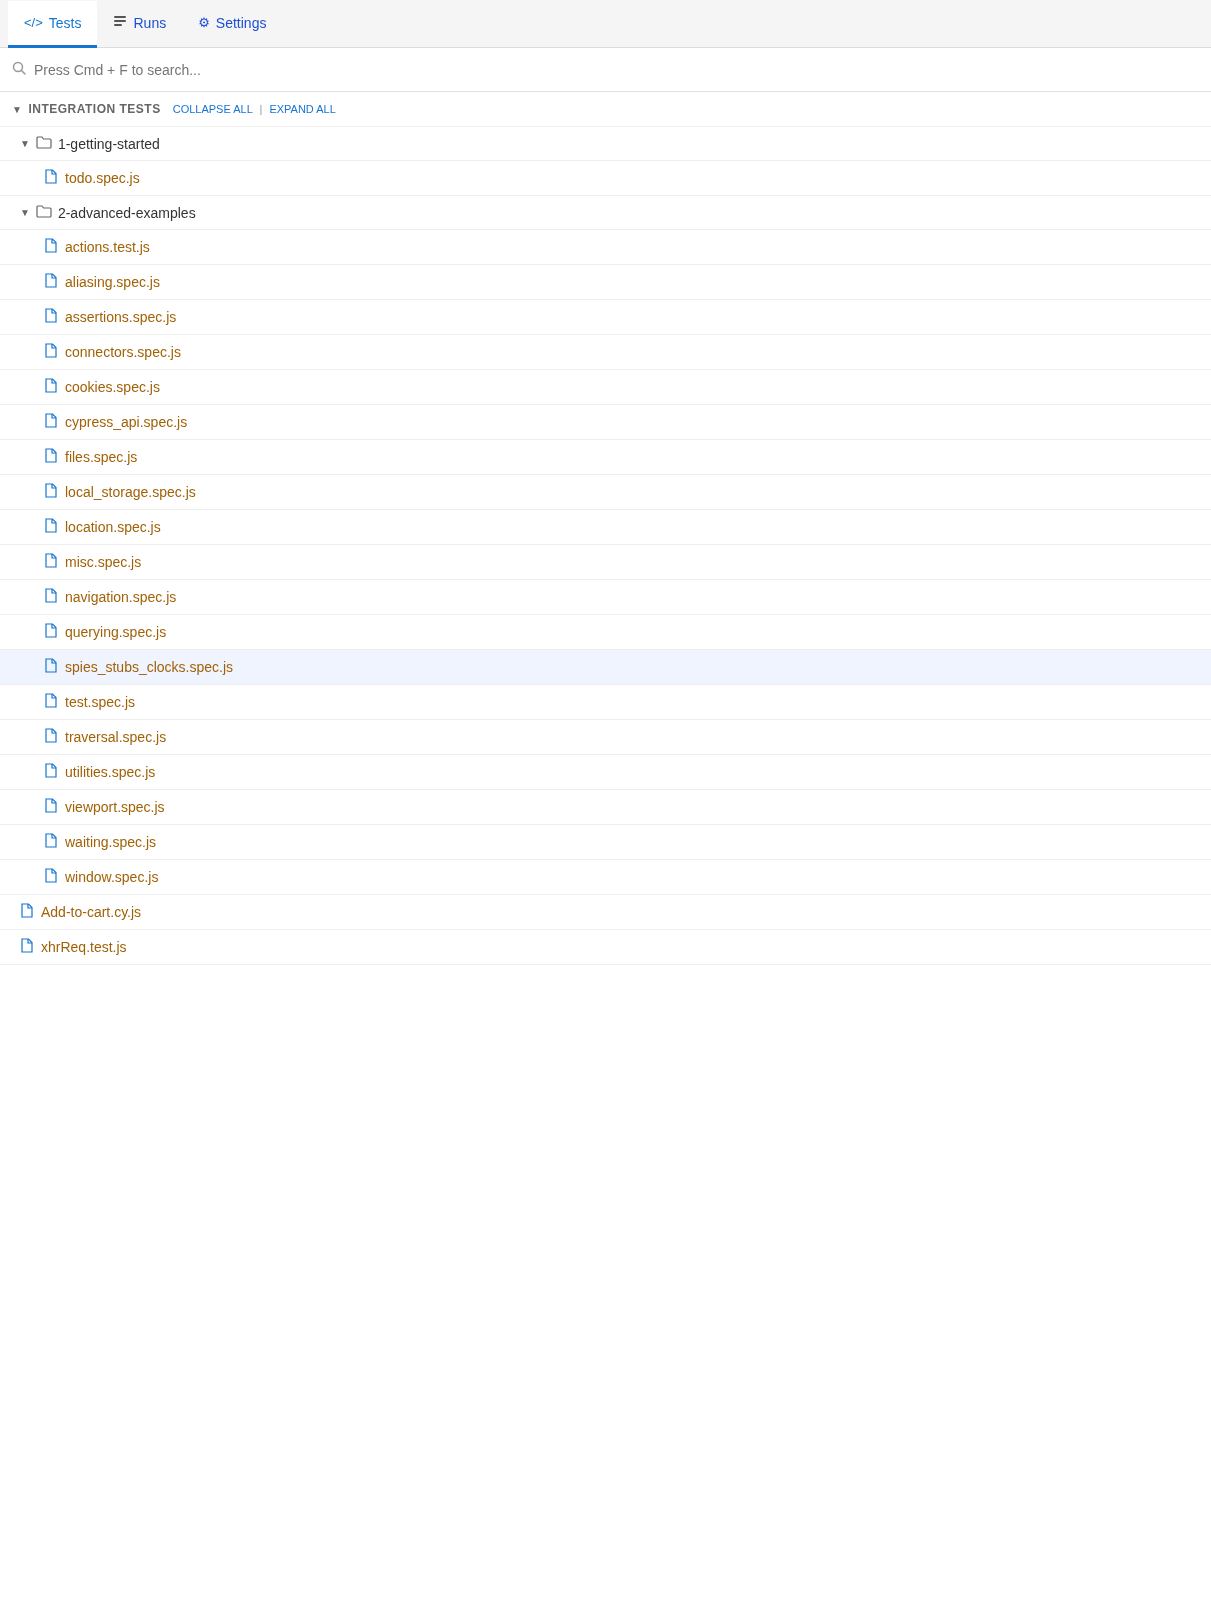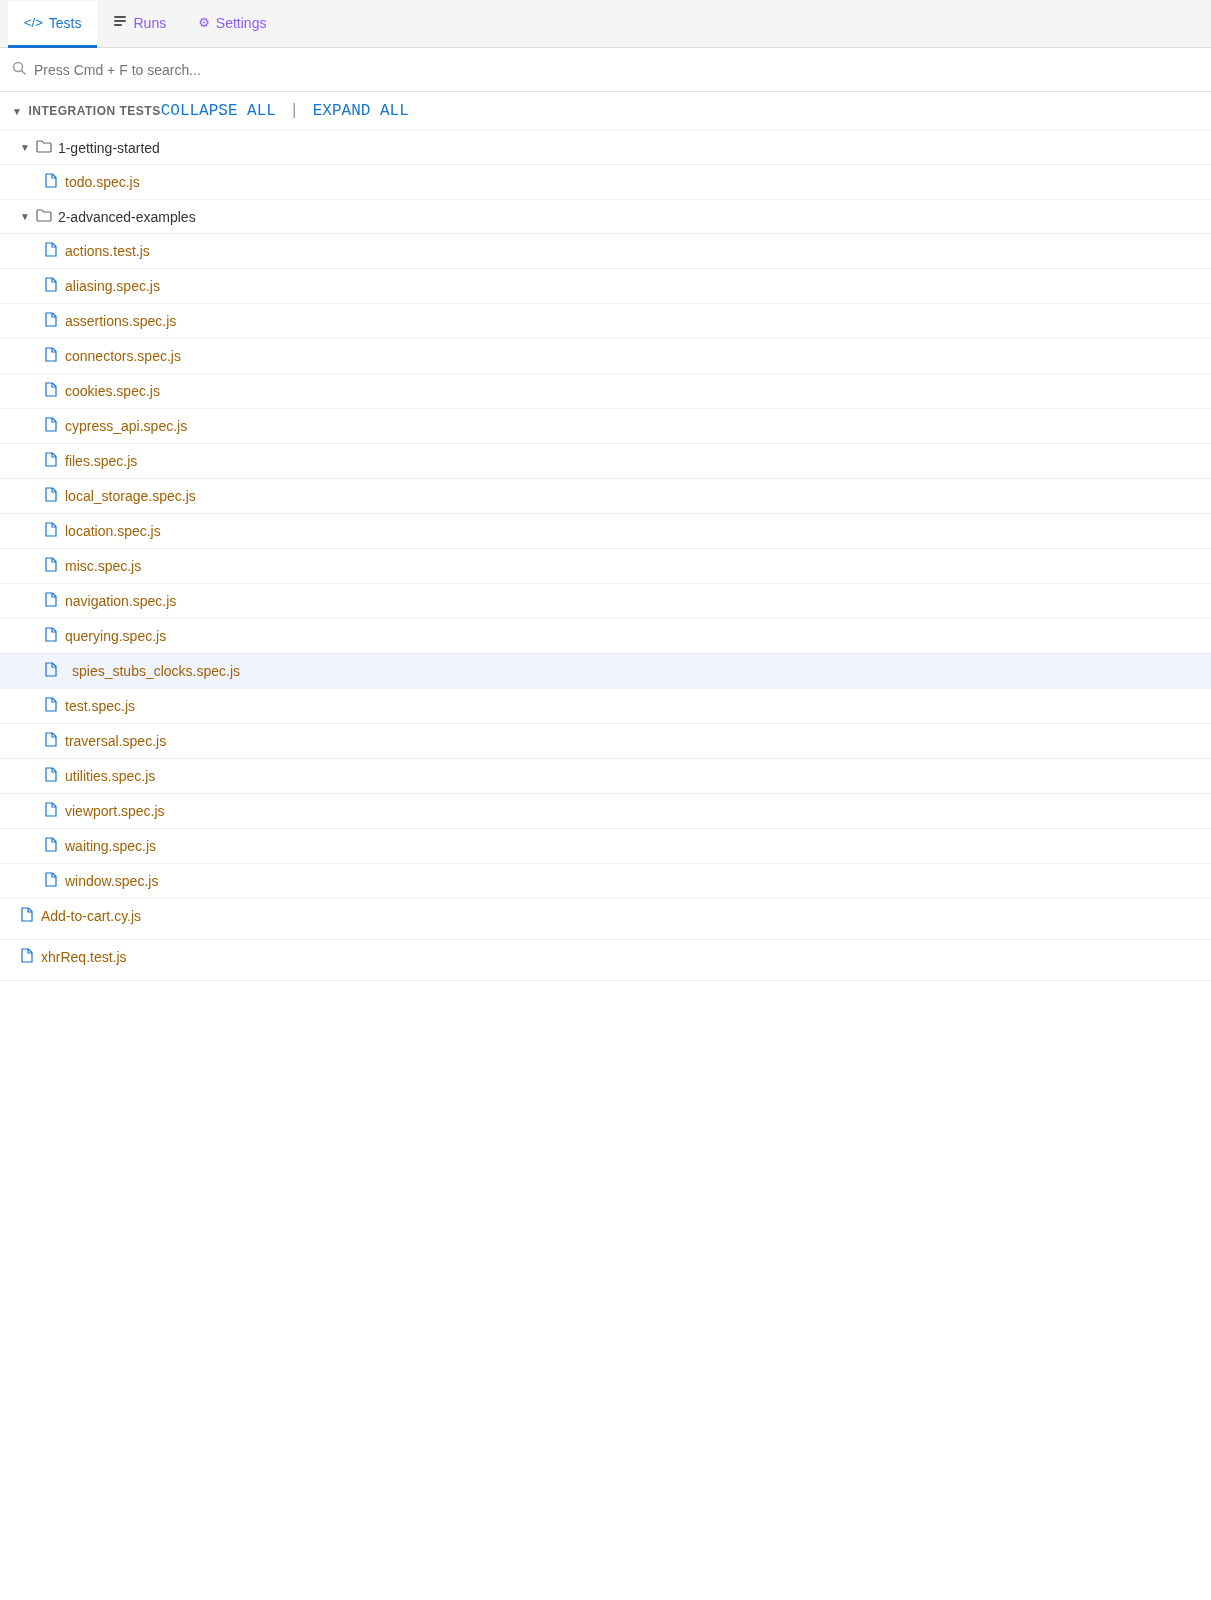--- a/index.html
+++ b/index.html
@@ -22,21 +22,21 @@
       padding: 0 8px;
     }
     .tab {
       display: flex;
       align-items: center;
       gap: 6px;
       padding: 0 16px;
       height: 100%;
       cursor: pointer;
       font-size: 14px;
-      color: #8b5cf6;
+      color: #1d4ed8;
       border-bottom: 3px solid transparent;
       margin-bottom: -1px;
     }
     .tab.active {
       background: #fff;
       border-bottom: 3px solid #1675d1;
       color: #1675d1;
       font-weight: 500;
     }
     .tab .tab-icon {
@@ -82,25 +82,25 @@
       letter-spacing: 0.5px;
       text-transform: uppercase;
       border-bottom: 1px solid #eee;
     }
     .section-header .toggle-arrow {
       margin-right: 6px;
       font-size: 10px;
       color: #666;
     }
     .section-header .section-actions {
-      font-size: 16px;
+      margin-left: 12px;
+      font-size: 11px;
       font-weight: 500;
       text-transform: uppercase;
       letter-spacing: 0;
-      font-family: Liberation Mono, monospace;
     }
     .section-header .section-actions a {
       color: #1675d1;
       cursor: pointer;
       text-decoration: none;
     }
     .section-header .sep {
       color: #999;
       margin: 0 4px;
     }
@@ -132,37 +132,36 @@
     
     .file-row {
       display: flex;
       align-items: center;
       padding: 8px 12px 8px 44px;
       border-bottom: 1px solid #eee;
       cursor: pointer;
     }
     .file-row.highlighted {
       background: #f0f4ff;
-      gap: 7px;
     }
     .file-icon {
       margin-right: 8px;
       font-size: 13px;
       color: #1675d1;
     }
     .file-name {
       color: #a16207;
       font-size: 14px;
     }
 
     
     .file-row-top {
       display: flex;
       align-items: center;
-      padding: 8px 12px 14px 20px;
+      padding: 8px 12px 8px 20px;
       border-bottom: 1px solid #eee;
       cursor: pointer;
     }
 
     
   </style>
 </head>
 <body>
 
 <div class="tab-bar">

